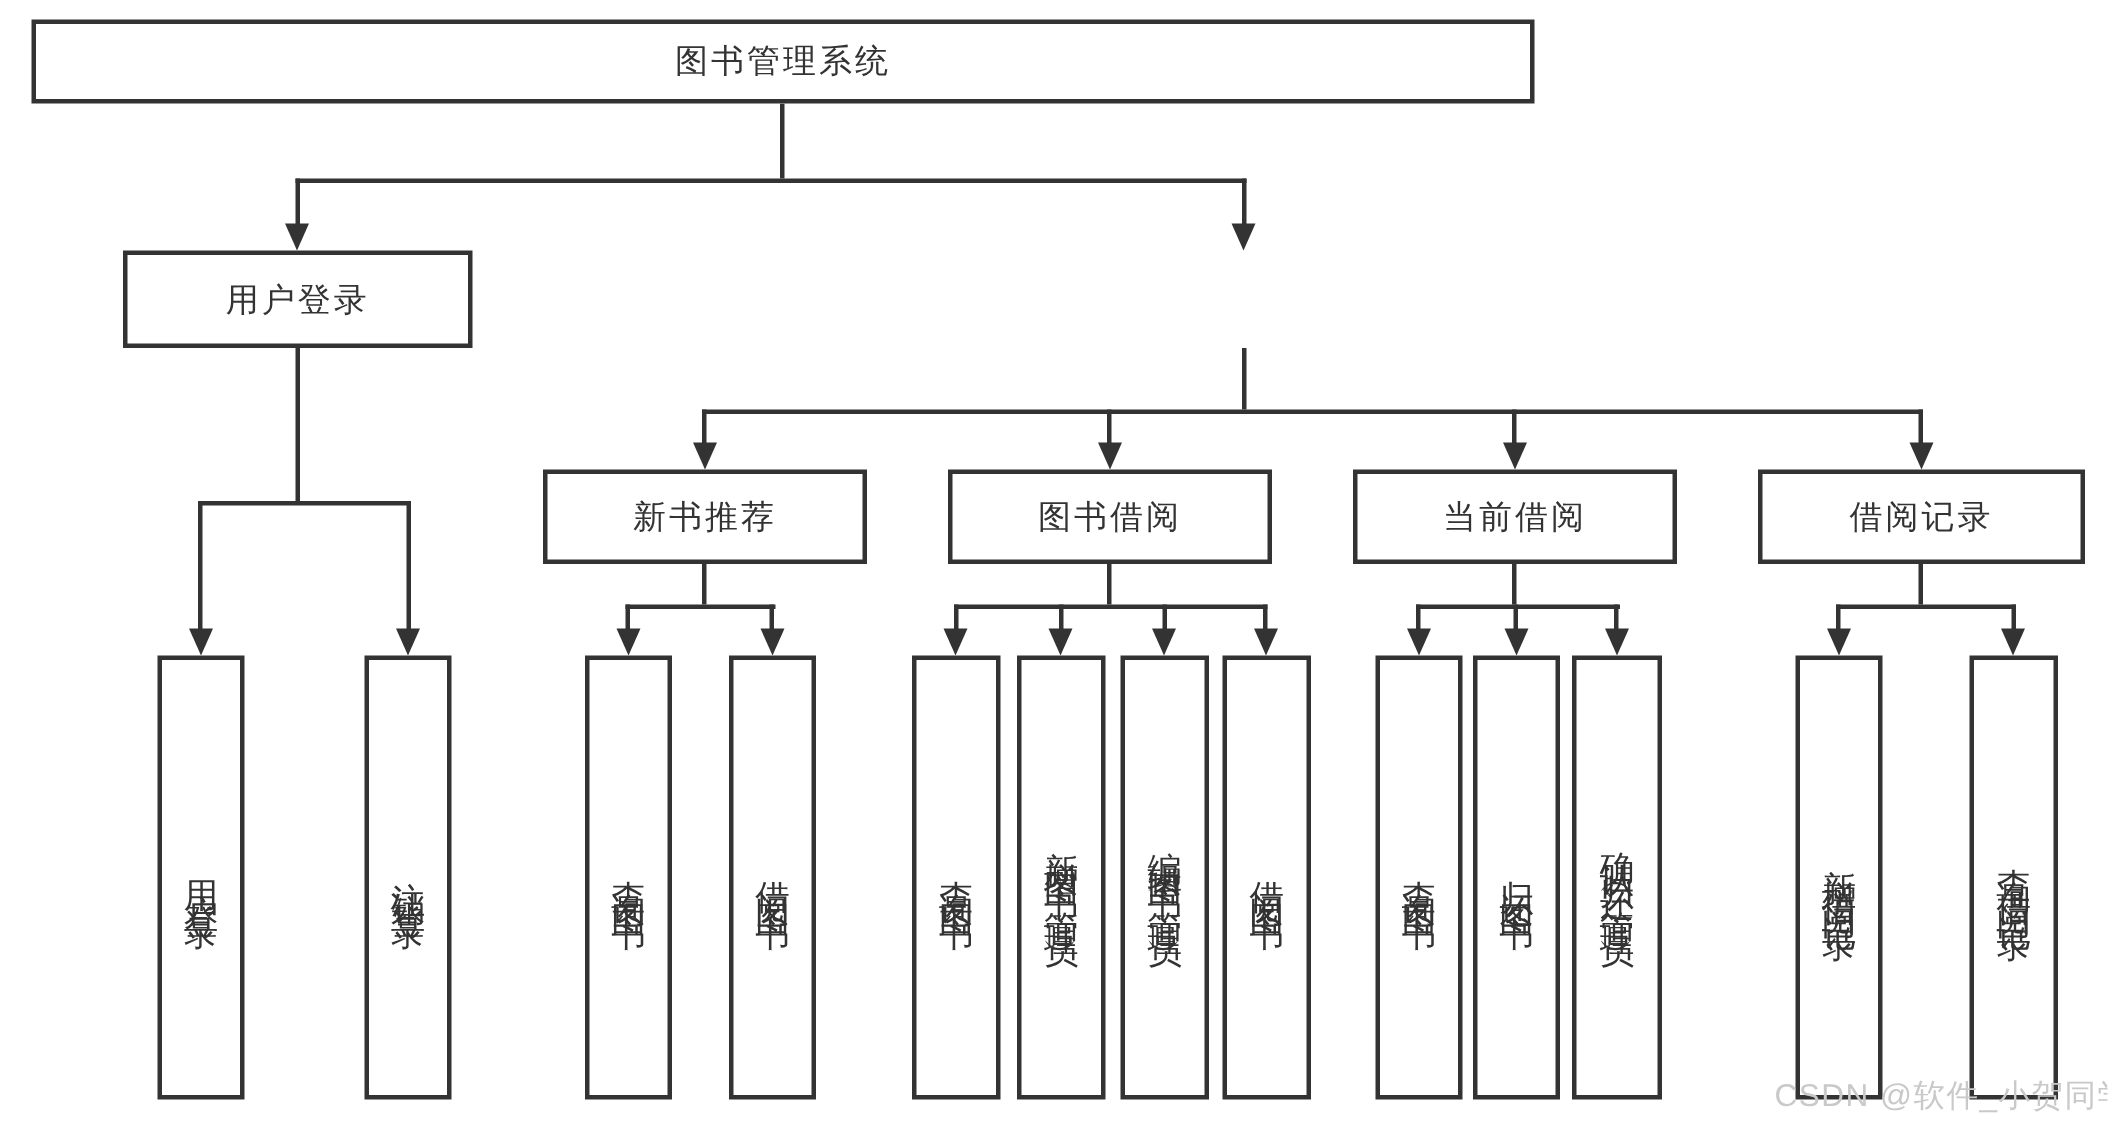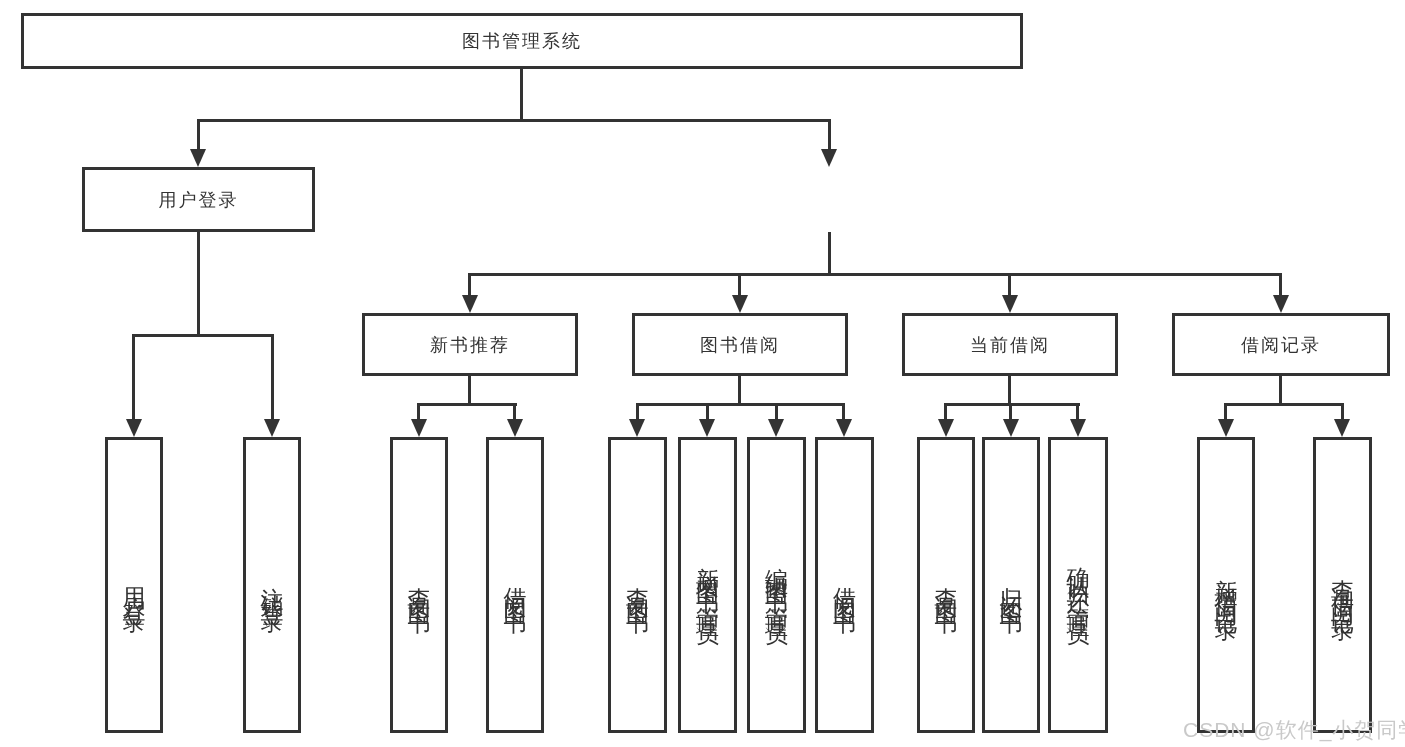--- a/index.html
+++ b/index.html
@@ -9,21 +9,21 @@
     font-family:"Liberation Sans","DejaVu Sans",sans-serif;
     overflow:hidden;
   }
   .canvas{position:relative;width:1405px;height:747px;background:var(--background,#fff);}
   .node{
     position:absolute;box-sizing:border-box;
     border:3px solid var(--line,#333);
     background:#fff;
     display:flex;align-items:center;justify-content:center;
     color:var(--text,#333);
-    font-size:18px;
+    font-size:22px;
     letter-spacing:2px;
     z-index:2;
   }
   .v-node{
     writing-mode:vertical-rl;
     text-orientation:mixed;
     font-size:23px;
     letter-spacing:8px;
     line-height:1;
   }

